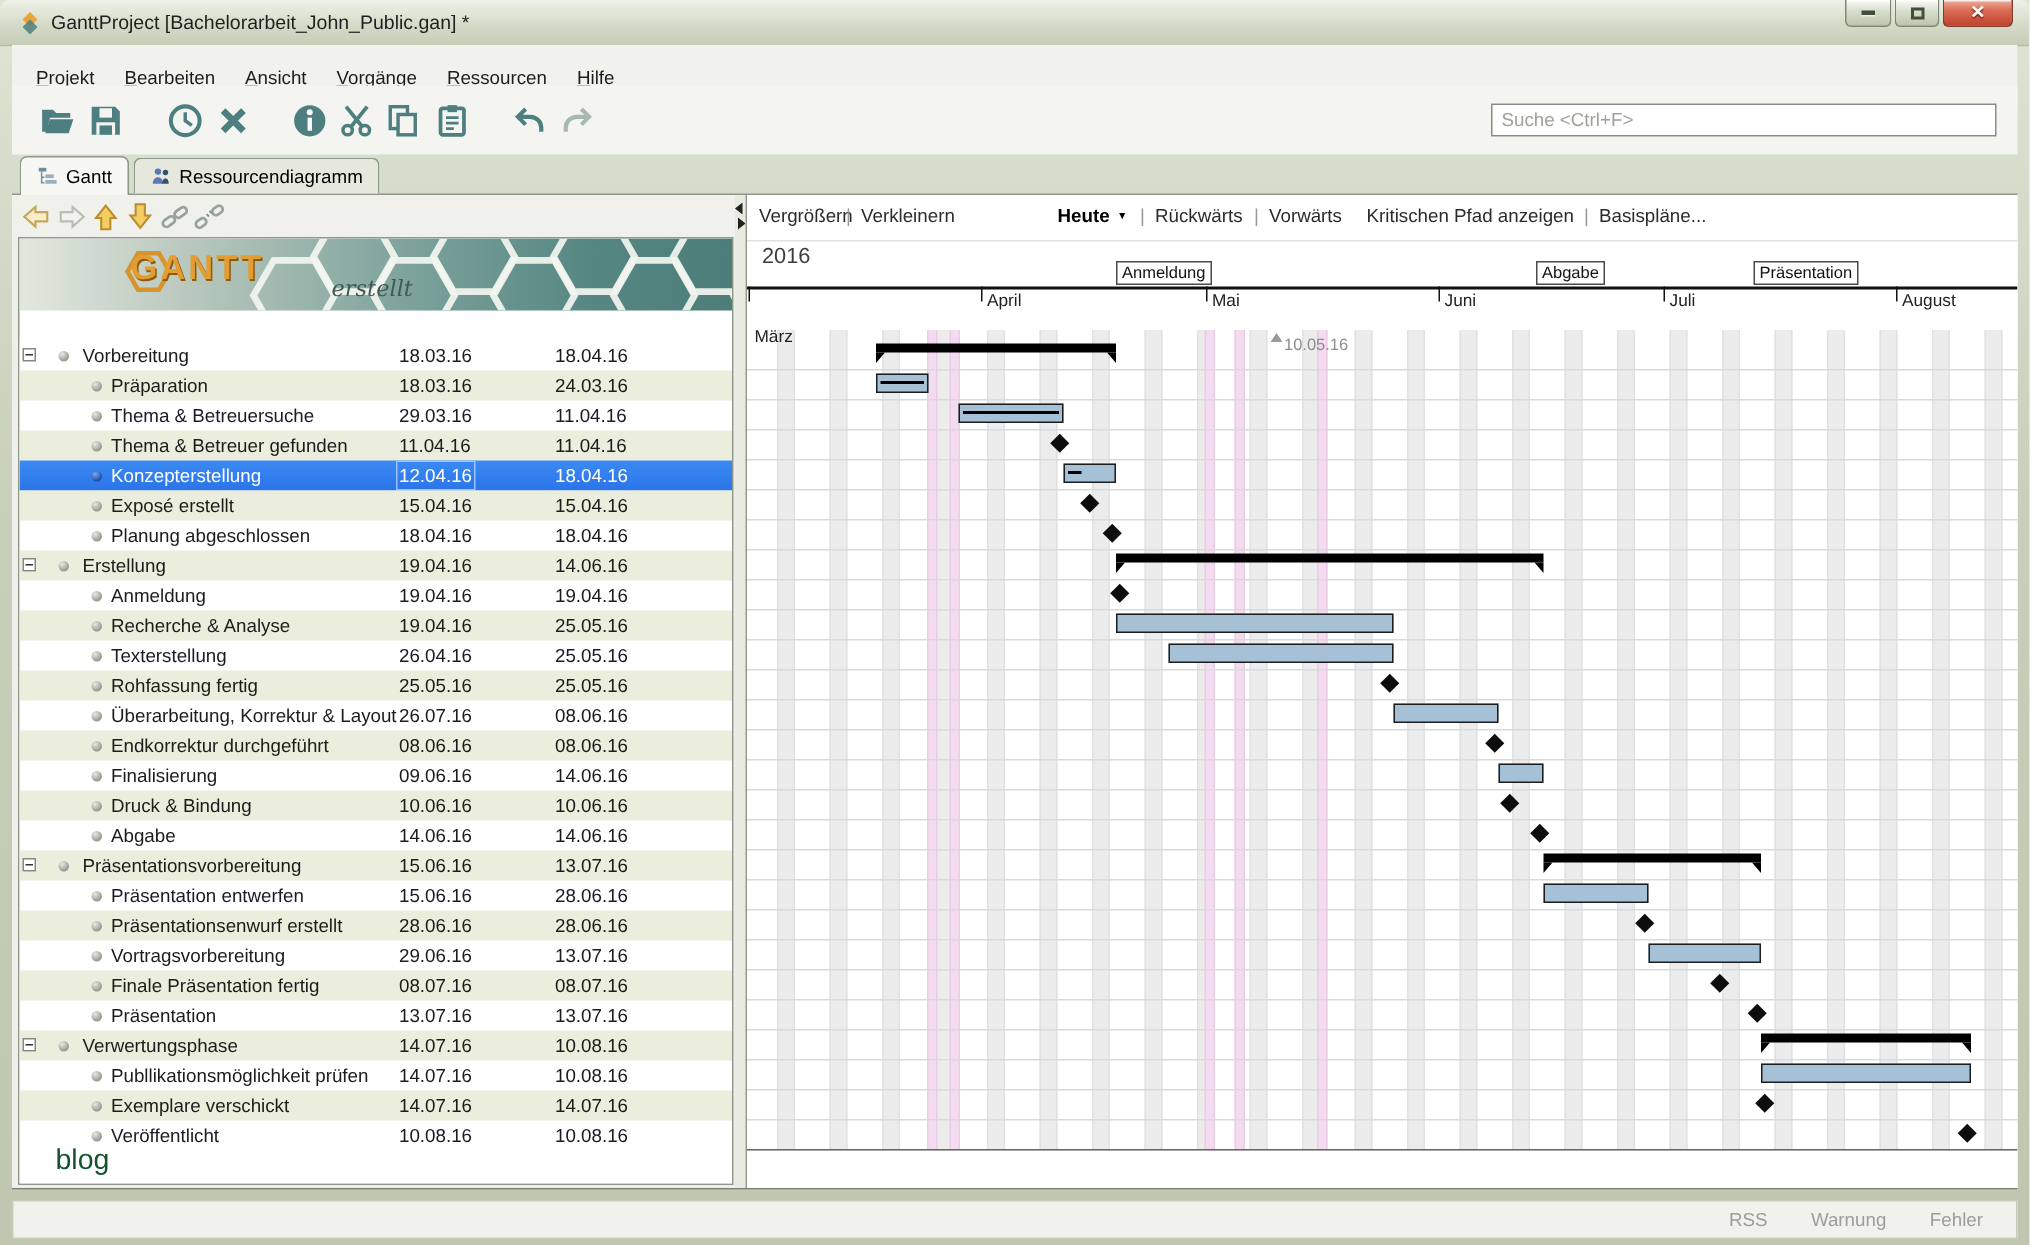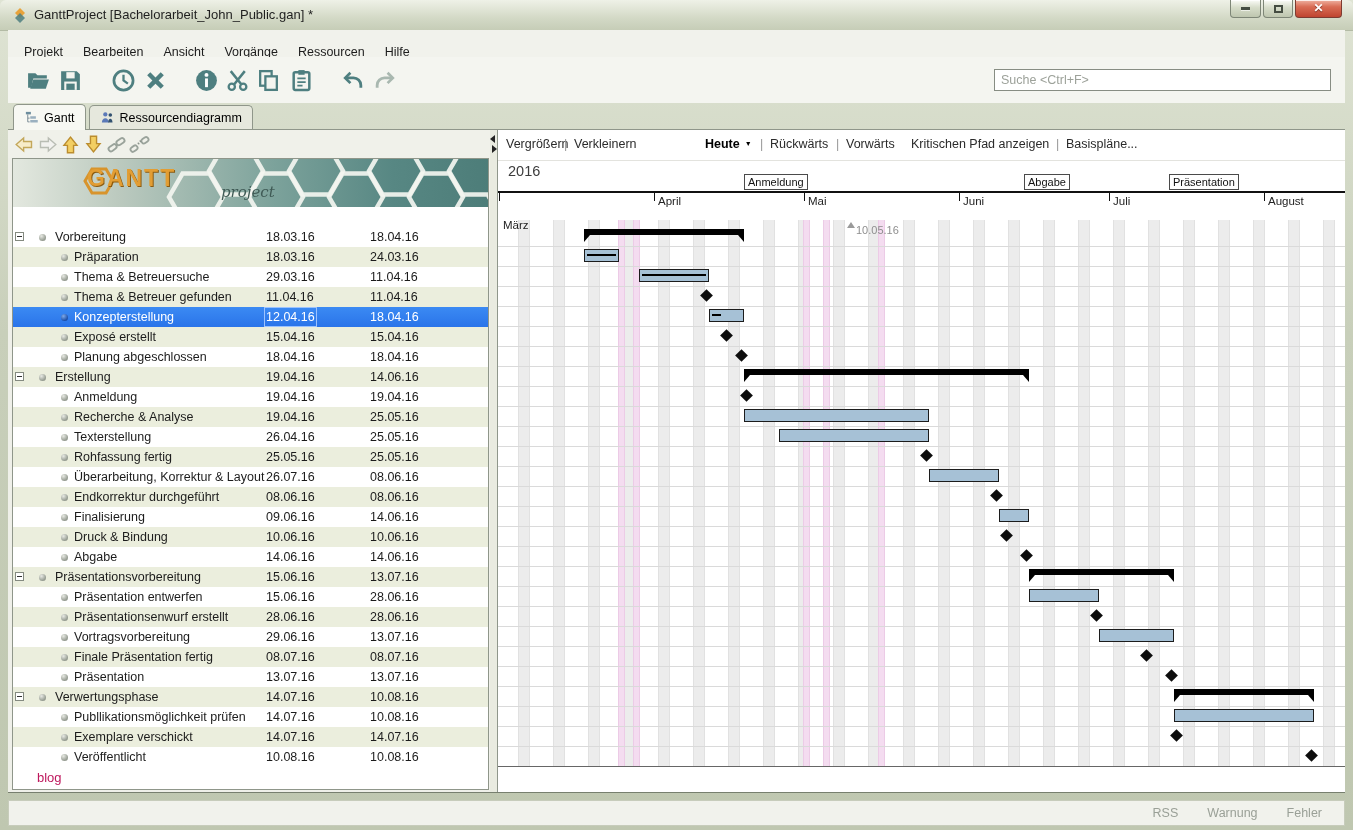--- a/index.html
+++ b/index.html
@@ -66,21 +66,21 @@
   .trow.alt{background:#ebeedd}
   .trow.sel{background:linear-gradient(#3b8af3,#2a74e9);color:#fff}
   .exp{position:absolute;left:2px;top:5px;width:9px;height:9px;border:1px solid #848a80;background:#fff;box-sizing:border-box}
   .exp::after{content:"";position:absolute;left:1px;top:3px;width:5px;height:1px;background:#333}
   .bullet{position:absolute;top:7px;width:7px;height:7px;border-radius:50%;
     background:radial-gradient(circle at 35% 30%,#e8eae4,#9aa096 65%,#767c72)}
   .trow.sel .bullet{background:radial-gradient(circle at 35% 30%,#7ea9e8,#1d4fa8 70%,#123a80)}
   .tname{position:absolute;font-size:12.5px}
   .tdate{position:absolute;font-size:12.5px}
   .tdate.focus{box-shadow:inset 0 0 0 1px #9cc3ff;padding:0 2px;margin-left:-2px}
-  #watermark{position:absolute;left:24px;bottom:4px;color:#be185d;font-size:13px}
+  #watermark{position:absolute;left:24px;bottom:4px;color:#14532d;font-size:19px}
   
   #splitter{position:absolute;left:482px;top:0;width:7px;height:100%;background:#e9ebe0}
   .spl-l{position:absolute;left:0;top:5px;width:0;height:0;border-right:5px solid #222;border-top:4px solid transparent;border-bottom:4px solid transparent}
   .spl-r{position:absolute;left:2px;top:15px;width:0;height:0;border-left:5px solid #222;border-top:4px solid transparent;border-bottom:4px solid transparent}
   
   #chart{position:absolute;left:489px;top:0;right:0;bottom:0;background:#fff;border-left:1px solid #8f968a;overflow:hidden}
   #chart-toolbar{position:absolute;left:0;top:0;right:0;height:30px;border-bottom:1px solid #e3e3de}
   .citem{position:absolute;top:7px;color:#2b2b2b;cursor:default;white-space:nowrap}
   .cbold{font-weight:bold;color:#000}
   .csep{position:absolute;top:7px;color:#999}
@@ -253,21 +253,21 @@
             <polygon points="290.0,38.0 276.5,61.4 249.5,61.4 236.0,38.0 249.5,14.6 276.5,14.6" fill="none" stroke="#f3f5f0" stroke-width="4.5" opacity="0.92"></polygon>
             <polygon points="330.0,12.0 316.5,35.4 289.5,35.4 276.0,12.0 289.5,-11.4 316.5,-11.4" fill="none" stroke="#f3f5f0" stroke-width="4.5" opacity="0.92"></polygon>
             <polygon points="370.0,38.0 356.5,61.4 329.5,61.4 316.0,38.0 329.5,14.6 356.5,14.6" fill="none" stroke="#f3f5f0" stroke-width="4.5" opacity="0.92"></polygon>
             <polygon points="410.0,12.0 396.5,35.4 369.5,35.4 356.0,12.0 369.5,-11.4 396.5,-11.4" fill="none" stroke="#f3f5f0" stroke-width="4.5" opacity="0.92"></polygon>
             <polygon points="450.0,38.0 436.5,61.4 409.5,61.4 396.0,38.0 409.5,14.6 436.5,14.6" fill="none" stroke="#f3f5f0" stroke-width="4.5" opacity="0.92"></polygon>
             <polygon points="490.0,12.0 476.5,35.4 449.5,35.4 436.0,12.0 449.5,-11.4 476.5,-11.4" fill="none" stroke="#f3f5f0" stroke-width="4.5" opacity="0.92"></polygon>
             <polygon points="530.0,38.0 516.5,61.4 489.5,61.4 476.0,38.0 489.5,14.6 516.5,14.6" fill="none" stroke="#f3f5f0" stroke-width="4.5" opacity="0.92"></polygon>
             <polygon points="100.0,22.0 93.0,34.1 79.0,34.1 72.0,22.0 79.0,9.9 93.0,9.9" fill="none" stroke="#d8942c" stroke-width="3" opacity="1"></polygon>
           </svg>
         <span id="logo-title">GANTT</span>
-        <span id="logo-sub">project</span>
+        <span id="logo-sub">erstellt</span>
       </div>
       <div id="rows">
           <div class="trow">
             <span class="exp"></span>
             <span class="bullet" style="left: 26px;"></span>
             <span class="tname" style="left: 42px;">Vorbereitung</span>
             <span class="tdate" style="left: 253px;">18.03.16</span>
             <span class="tdate" style="left: 357px;">18.04.16</span>
           </div>
           <div class="trow alt">

